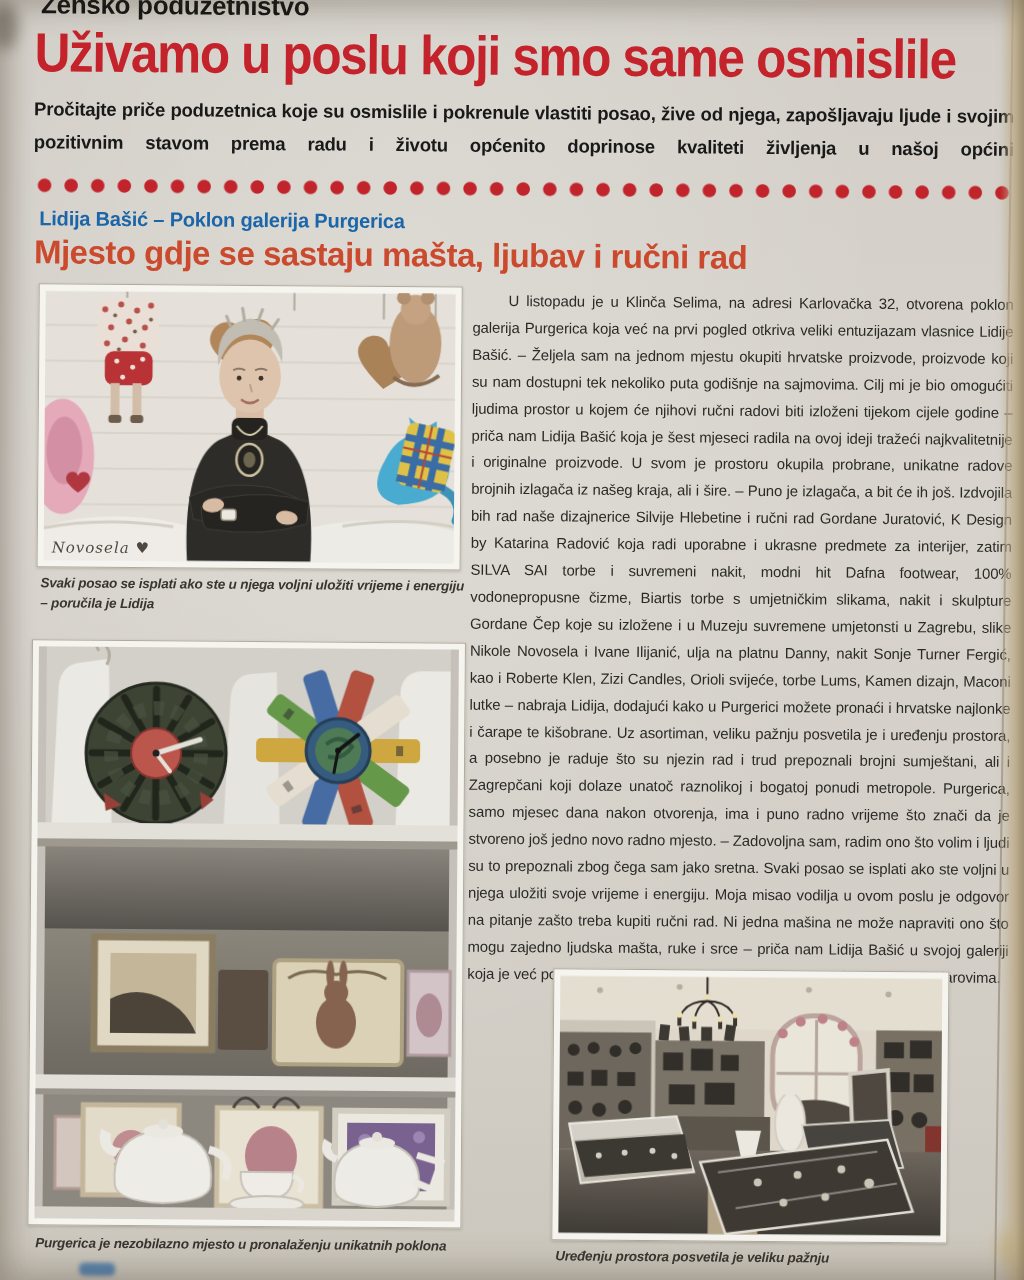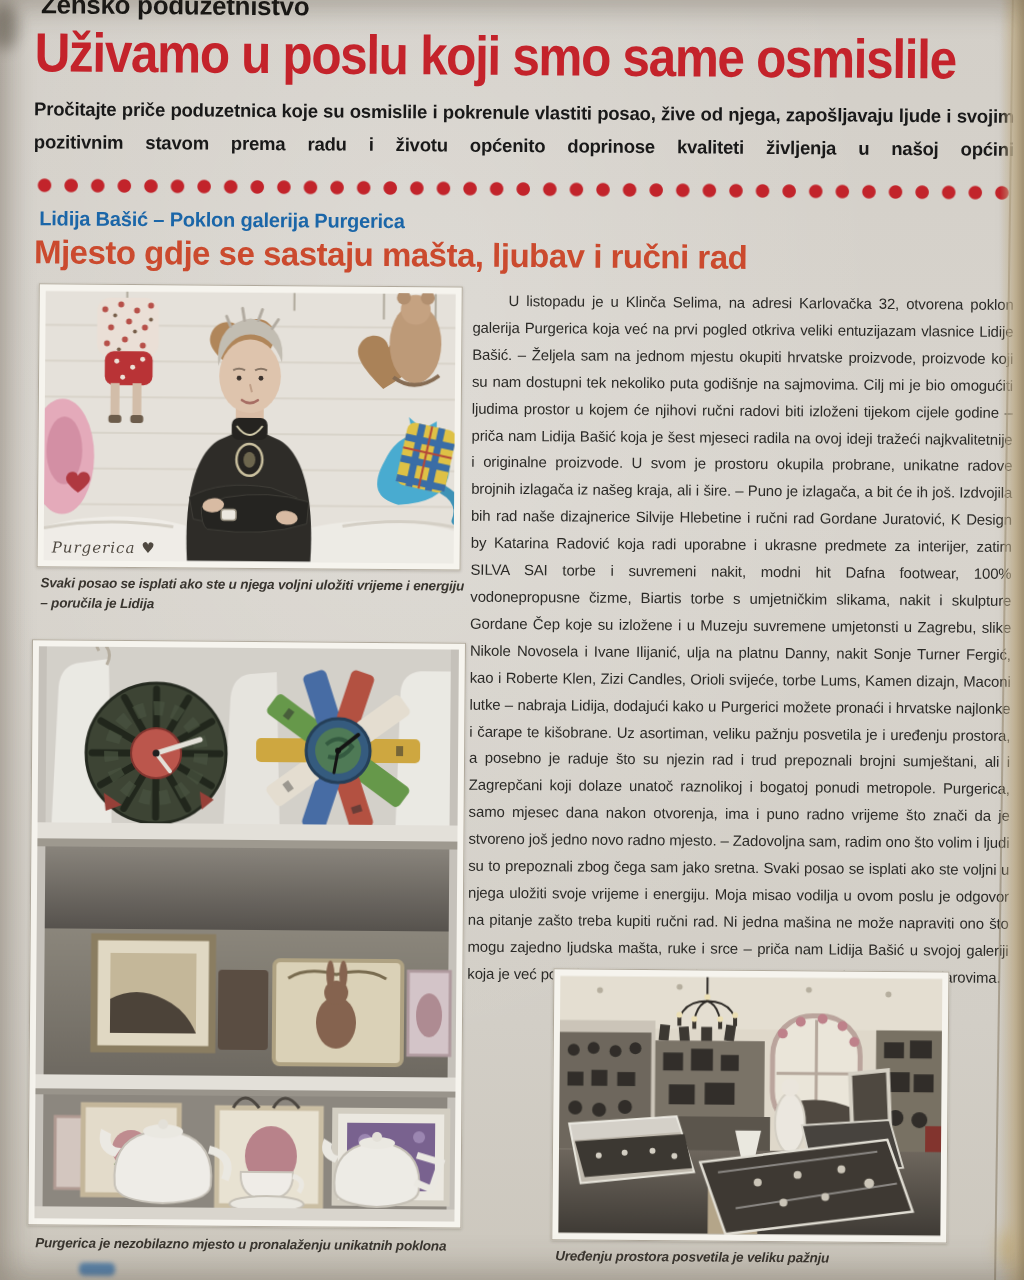--- a/index.html
+++ b/index.html
@@ -182,21 +182,21 @@
             <path d="M-13 134 Q0 152 13 134" stroke="#d8cfa8" stroke-width="2" fill="none"></path>
             <ellipse cx="0" cy="168" rx="13" ry="16" fill="#23201c" stroke="#cfc39a" stroke-width="2.5"></ellipse>
             <ellipse cx="0" cy="168" rx="6" ry="8" fill="#6e6548"></ellipse>
             <path d="M-60 206 Q-28 188 22 196 L48 206 Q50 226 44 232 Q-10 240 -56 228 Z" fill="#262420" stroke="#3c3a33" stroke-width="1"></path>
             <path d="M60 210 Q20 198 -24 206 L-48 216 Q-48 234 -42 238 Q16 246 58 232 Z" fill="#21201c" stroke="#3c3a33" stroke-width="1"></path>
             <ellipse cx="-36" cy="214" rx="11" ry="7" fill="#e0bd9f" transform="rotate(-8 -36 214)"></ellipse>
             <ellipse cx="38" cy="226" rx="11" ry="7" fill="#e0bd9f" transform="rotate(6 38 226)"></ellipse>
             <rect x="-28" y="218" width="15" height="11" rx="3" fill="#f1ece2" stroke="#9a917e" stroke-width="1.5"></rect>
           </g>
         </svg>
-        <span class="watermark">Purgerica ♥</span>
+        <span class="watermark">Novosela ♥</span>
       </figure>
       <div class="caption cap-portrait">Svaki posao se isplati ako ste u njega voljni uložiti vrijeme i energiju – poručila je Lidija</div>
 
       <figure class="photo photo-shelves" style="margin:0;">
         <svg viewBox="0 0 420 572">
           <defs>
             <linearGradient id="gDark" x1="0" y1="0" x2="0" y2="1">
               <stop offset="0" stop-color="#8a847a"></stop>
                 <stop offset="1" stop-color="#55504a"></stop>
             </linearGradient>

